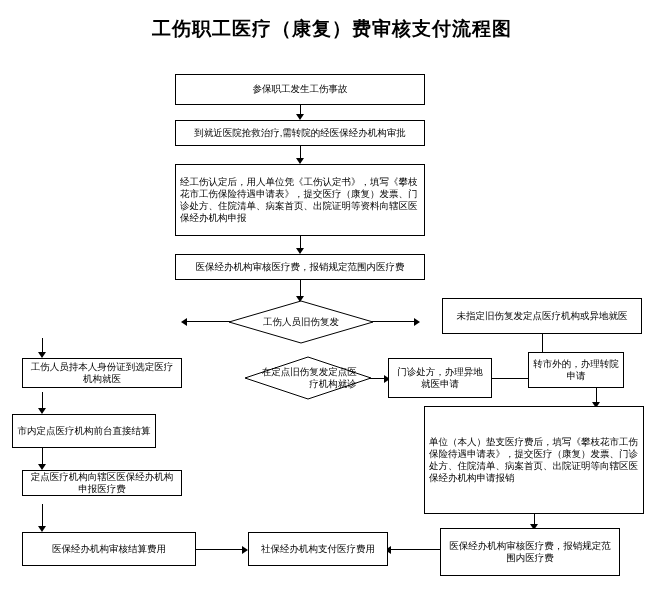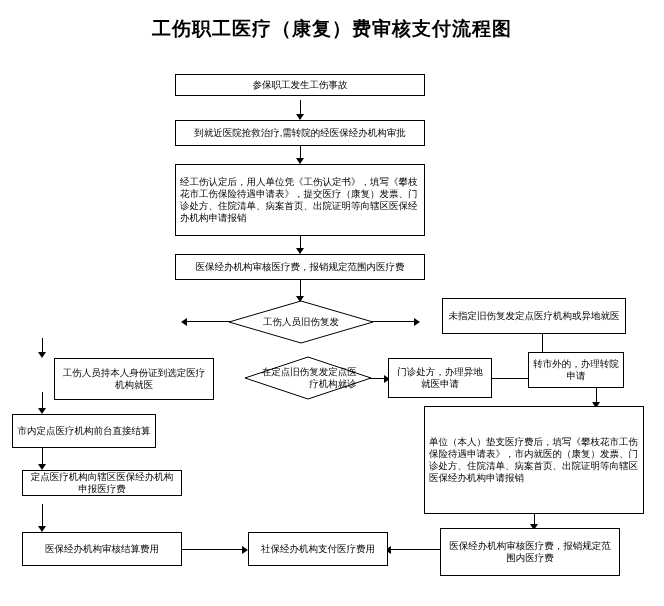--- a/index.html
+++ b/index.html
@@ -113,34 +113,34 @@
     z-index: 2;
   }
 </style>
 </head>
 <body>
 
 <div id="canvas">
 
   <div class="title">工伤职工医疗（康复）费审核支付流程图</div>
 
-  <div class="node" style="left:175px; top:74px; width:250px; height:22px;">
+  <div class="node" style="left:175px; top:74px; width:250px; height:31px;">
     <span>参保职工发生工伤事故</span>
   </div>
   <div class="line vline" style="left:300px; top:100px; height:16px;"></div>
   <div class="arrow-down" style="left:296px; top:114px;"></div>
 
   <div class="node" style="left:175px; top:120px; width:250px; height:26px;">
     <span>到就近医院抢救治疗,需转院的经医保经办机构审批</span>
   </div>
   <div class="line vline" style="left:300px; top:146px; height:14px;"></div>
   <div class="arrow-down" style="left:296px; top:158px;"></div>
 
   <div class="node left" style="left:175px; top:164px; width:250px; height:72px;">
-    <span>经工伤认定后，用人单位凭《工伤认定书》，填写《攀枝花市工伤保险待遇申请表》，提交医疗（康复）发票、门诊处方、住院清单、病案首页、出院证明等向辖区医保经办机构申请报销</span>
+    <span>经工伤认定后，用人单位凭《工伤认定书》，填写《攀枝花市工伤保险待遇申请表》，提交医疗（康复）发票、门诊处方、住院清单、病案首页、出院证明等资料向辖区医保经办机构申报</span>
   </div>
   <div class="line vline" style="left:300px; top:236px; height:14px;"></div>
   <div class="arrow-down" style="left:296px; top:248px;"></div>
 
   <div class="node" style="left:175px; top:254px; width:250px; height:26px;">
     <span>医保经办机构审核医疗费，报销规定范围内医疗费</span>
   </div>
   <div class="line vline" style="left:300px; top:280px; height:18px;"></div>
   <div class="arrow-down" style="left:296px; top:296px;"></div>
 
@@ -153,39 +153,39 @@
 
   <div class="line hline" style="left:186px; top:321px; width:44px;"></div>
   <div class="arrow-left" style="left:181px; top:318px;"></div>
 
   <div class="line hline" style="left:372px; top:321px; width:44px;"></div>
   <div class="arrow-right" style="left:414px; top:318px;"></div>
 
   <div class="line vline" style="left:42px; top:338px; height:16px;"></div>
   <div class="arrow-down" style="left:38px; top:352px;"></div>
 
-  <div class="node" style="left:22px; top:358px; width:160px; height:42px;margin-left:32px;">
+  <div class="node" style="left:22px; top:358px; width:160px; height:30px;">
     <span>工伤人员持本人身份证到选定医疗机构就医</span>
   </div>
   <div class="line vline" style="left:42px; top:392px; height:18px;"></div>
   <div class="arrow-down" style="left:38px; top:408px;"></div>
 
   <div class="node" style="left:12px; top:414px; width:144px; height:34px;">
     <span>市内定点医疗机构前台直接结算</span>
   </div>
   <div class="line vline" style="left:42px; top:448px; height:18px;"></div>
   <div class="arrow-down" style="left:38px; top:464px;"></div>
 
   <div class="node" style="left:22px; top:470px; width:160px; height:26px;">
     <span>定点医疗机构向辖区医保经办机构申报医疗费</span>
   </div>
   <div class="line vline" style="left:42px; top:504px; height:24px;"></div>
   <div class="arrow-down" style="left:38px; top:526px;"></div>
 
-  <div class="node" style="left:22px; top:532px; width:160px; height:34px;">
+  <div class="node" style="left:22px; top:532px; width:174px; height:34px;">
     <span>医保经办机构审核结算费用</span>
   </div>
 
   <div class="line hline" style="left:182px; top:549px; width:62px;"></div>
   <div class="arrow-right" style="left:242px; top:546px;"></div>
 
   <div class="diamond" style="left:244px; top:356px; width:128px; height:44px;">
     <svg class="shape" viewBox="0 0 128 44" preserveAspectRatio="none">
       <polygon points="64,1 127,22 64,43 1,22" fill="#ffffff" stroke="#000000" stroke-width="1"></polygon>
     </svg>
@@ -199,30 +199,30 @@
     <span>门诊处方，办理异地就医申请</span>
   </div>
 
   <div class="line hline" style="left:492px; top:378px; width:52px;"></div>
   <div class="arrow-right" style="left:542px; top:375px;"></div>
 
   <div class="node" style="left:528px; top:352px; width:96px; height:36px;">
     <span>转市外的，办理转院申请</span>
   </div>
 
-  <div class="node" style="left:442px; top:298px; width:184px; height:36px;">
+  <div class="node" style="left:442px; top:298px; width:200px; height:36px;">
     <span>未指定旧伤复发定点医疗机构或异地就医</span>
   </div>
 
   <div class="line vline" style="left:542px; top:334px; height:18px;"></div>
   <div class="line vline" style="left:596px; top:388px; height:16px;"></div>
   <div class="arrow-down" style="left:592px; top:402px;"></div>
 
   <div class="node left" style="left:424px; top:406px; width:220px; height:108px;">
-    <span>单位（本人）垫支医疗费后，填写《攀枝花市工伤保险待遇申请表》，市内就医的（康复）发票、门诊处方、住院清单、病案首页、出院证明等向辖区医保经办机构申请报销</span>
+    <span>单位（本人）垫支医疗费后，填写《攀枝花市工伤保险待遇申请表》，提交医疗（康复）发票、门诊处方、住院清单、病案首页、出院证明等向辖区医保经办机构申请报销</span>
   </div>
   <div class="line vline" style="left:534px; top:514px; height:12px;"></div>
   <div class="arrow-down" style="left:530px; top:524px;"></div>
 
   <div class="node" style="left:440px; top:528px; width:180px; height:48px;">
     <span>医保经办机构审核医疗费，报销规定范围内医疗费</span>
   </div>
 
   <div class="line hline" style="left:390px; top:549px; width:50px;"></div>
   <div class="arrow-left" style="left:385px; top:546px;"></div>

